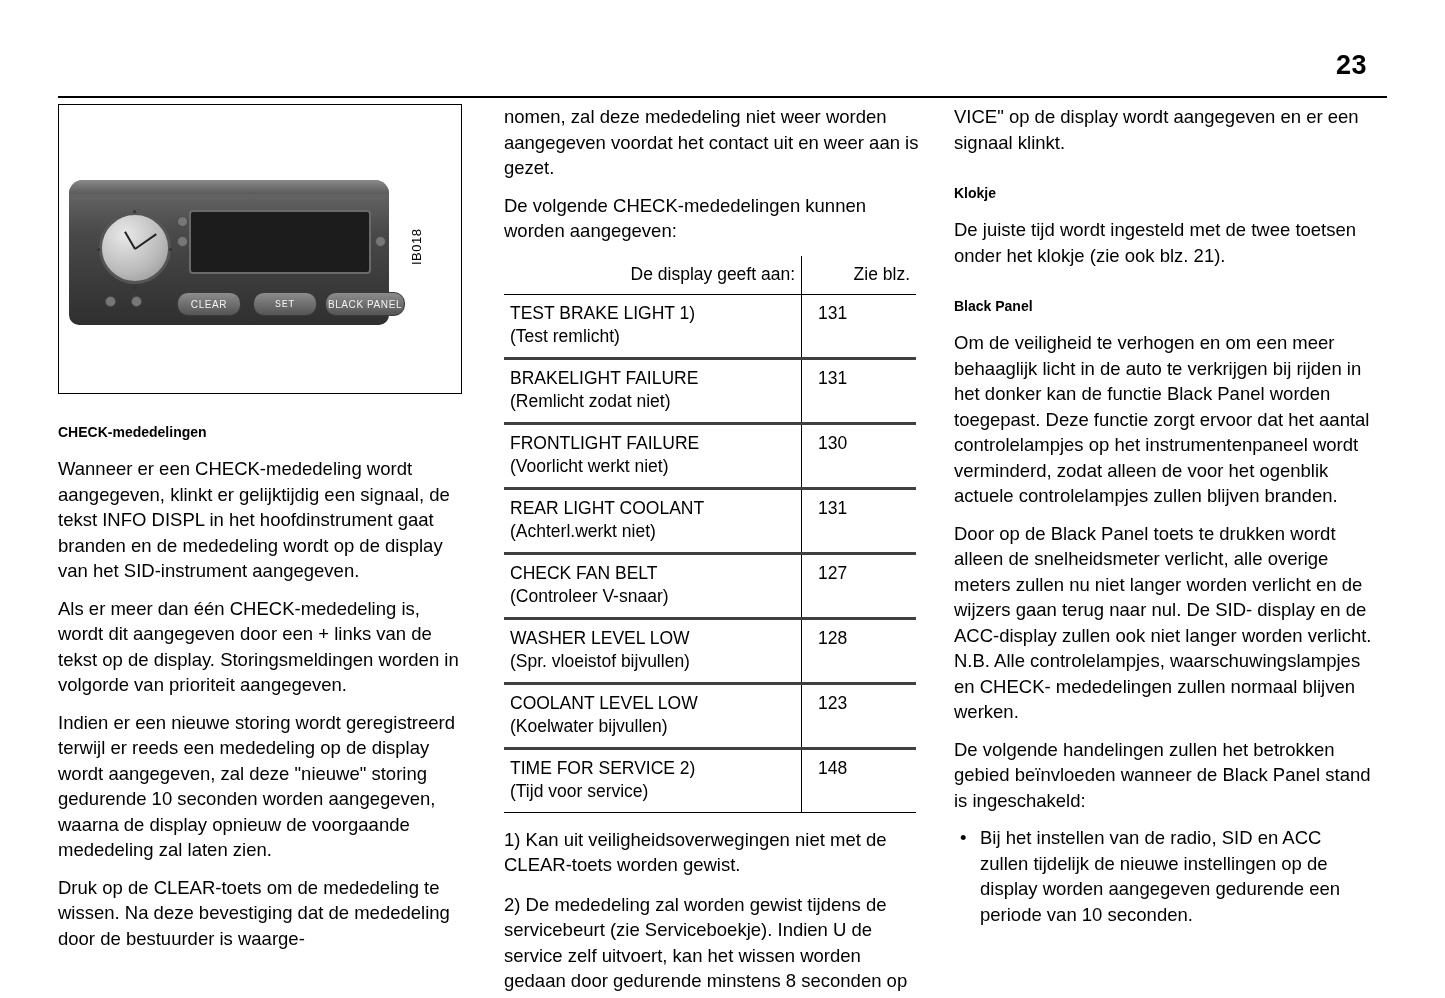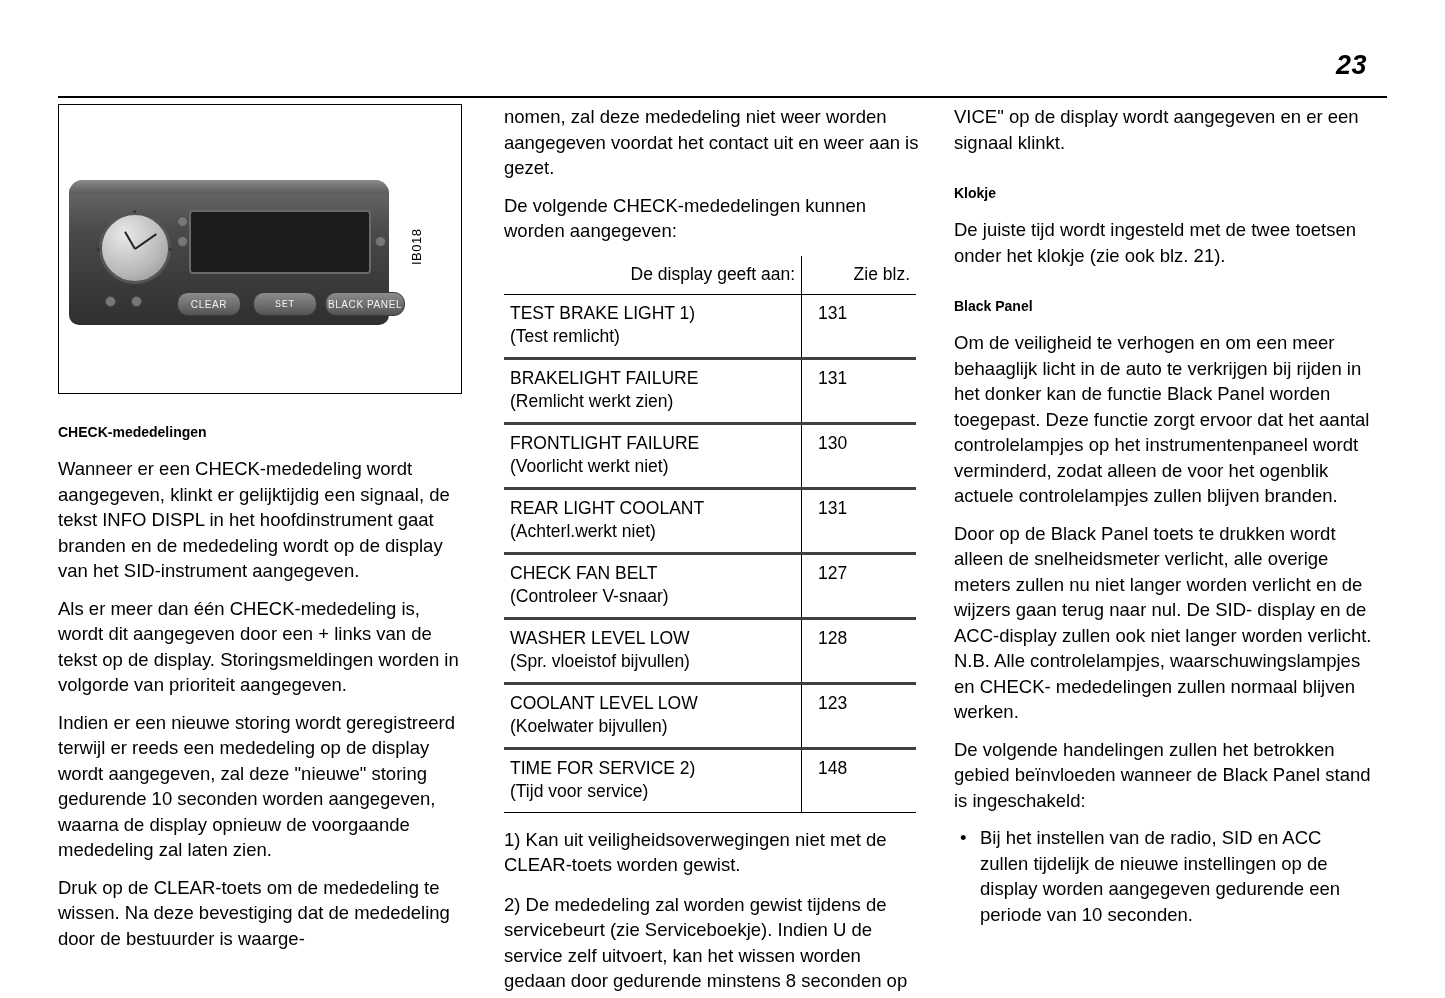--- a/index.html
+++ b/index.html
@@ -21,21 +21,20 @@
     height: 998px;
     box-sizing: border-box;
   }
   .page-number {
     position: absolute;
     top: 50px;
     right: 78px;
     font-size: 27px;
     font-weight: bold;
     letter-spacing: 0.5px;
-    font-style: italic;
   }
   .top-rule {
     position: absolute;
     top: 96px;
     left: 58px;
     right: 58px;
     border-top: 2px solid #000;
   }
   .columns {
     position: absolute;
@@ -274,21 +273,21 @@
           <tr>
             <td>
               <span>TEST BRAKE LIGHT 1)</span>
               <span class="msg-sub">(Test remlicht)</span>
             </td>
             <td class="col-zie">131</td>
           </tr>
           <tr>
             <td>
               <span>BRAKELIGHT FAILURE</span>
-              <span class="msg-sub">(Remlicht werkt zien)</span>
+              <span class="msg-sub">(Remlicht zodat niet)</span>
             </td>
             <td class="col-zie">131</td>
           </tr>
           <tr>
             <td>
               <span>FRONTLIGHT FAILURE</span>
               <span class="msg-sub">(Voorlicht werkt niet)</span>
             </td>
             <td class="col-zie">130</td>
           </tr>

